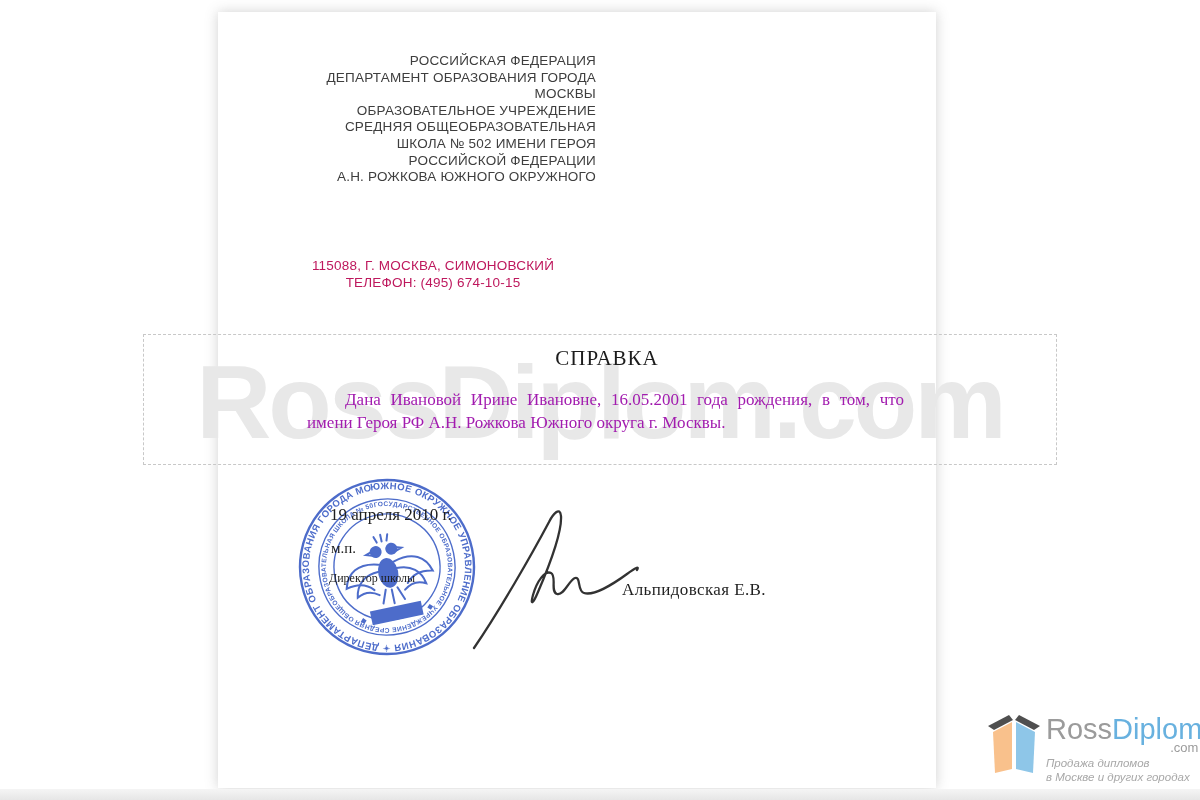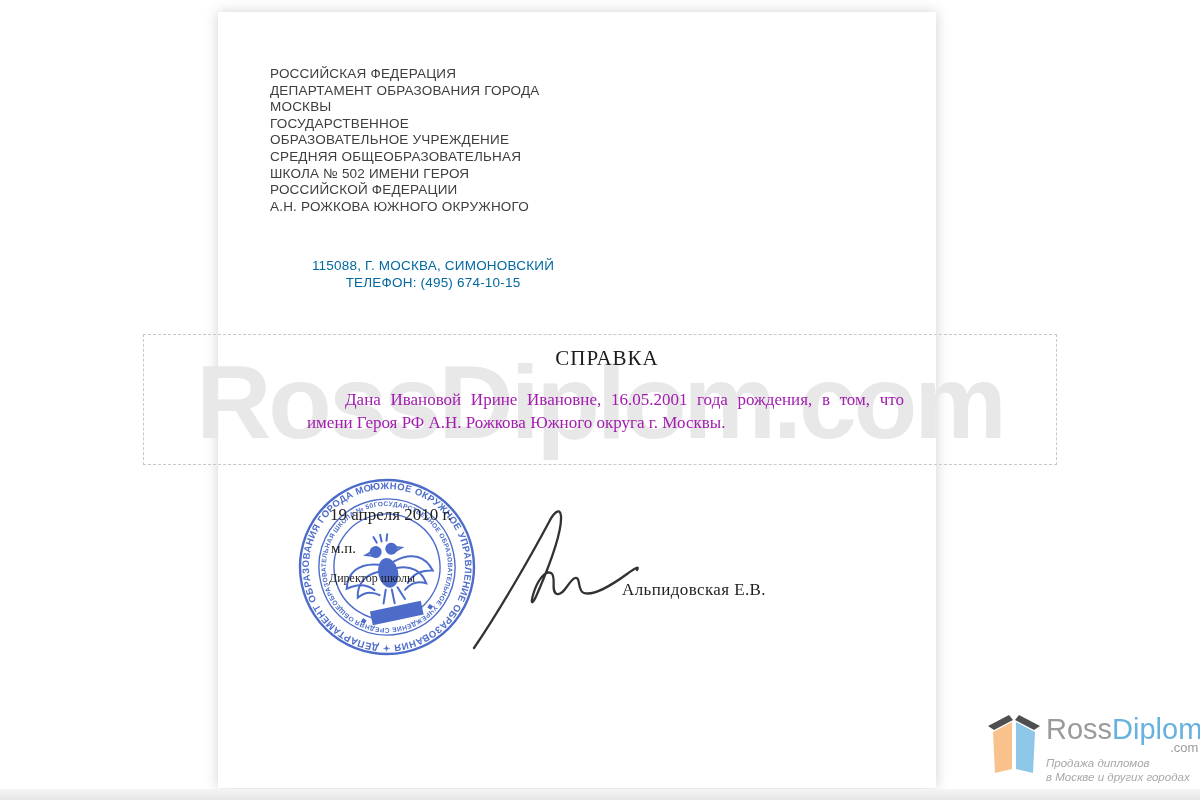--- a/index.html
+++ b/index.html
@@ -26,27 +26,27 @@
     font-family:"Liberation Sans",sans-serif;font-weight:bold;
     font-size:104px;letter-spacing:-3px;color:#e8e8e8;white-space:nowrap;
     line-height:1;
   }
   .dashed-box{
     position:absolute;left:143px;top:334px;width:912px;height:129px;
     border:1px dashed #c8c8c8;z-index:3;
   }
   
   .school-header{
-    position:absolute;left:270px;top:66px;width:326px;z-index:4;
-    text-align:left;color:#3e3e3e;font-size:13.5px;line-height:16.6px;
+    position:absolute;left:270px;top:53px;width:326px;z-index:4;
+    text-align:right;color:#3e3e3e;font-size:13.5px;line-height:16.6px;
     letter-spacing:.2px;
   }
   .school-address{
     position:absolute;left:270px;top:258px;width:326px;z-index:4;
-    text-align:center;color:#0369a1;font-size:13.5px;line-height:16.6px;
+    text-align:center;color:#be185d;font-size:13.5px;line-height:16.6px;
     letter-spacing:.2px;
   }
   
   .cert-title{
     position:absolute;left:307px;top:346px;width:600px;z-index:4;
     text-align:center;font-family:"Liberation Serif",serif;
     font-size:21px;color:#1c1c1c;letter-spacing:1px;
   }
   .cert-body{
     position:absolute;left:307px;top:388px;width:597px;z-index:4;
@@ -81,21 +81,20 @@
 
 <div class="watermark">
   <span>RossDiplom.com</span>
 </div>
 <div class="dashed-box"></div>
 
 <div class="school-header">
   <div>РОССИЙСКАЯ ФЕДЕРАЦИЯ</div>
   <div>ДЕПАРТАМЕНТ ОБРАЗОВАНИЯ ГОРОДА</div>
   <div>МОСКВЫ</div>
-  <div>ГОСУДАРСТВЕННОЕ</div>
   <div>ОБРАЗОВАТЕЛЬНОЕ УЧРЕЖДЕНИЕ</div>
   <div>СРЕДНЯЯ ОБЩЕОБРАЗОВАТЕЛЬНАЯ</div>
   <div>ШКОЛА № 502 ИМЕНИ ГЕРОЯ</div>
   <div>РОССИЙСКОЙ ФЕДЕРАЦИИ</div>
   <div>А.Н. РОЖКОВА ЮЖНОГО ОКРУЖНОГО</div>
 </div>
 
 <div class="school-address">
   <div>115088, Г. МОСКВА, СИМОНОВСКИЙ</div>
   <div>ТЕЛЕФОН: (495) 674-10-15</div>

